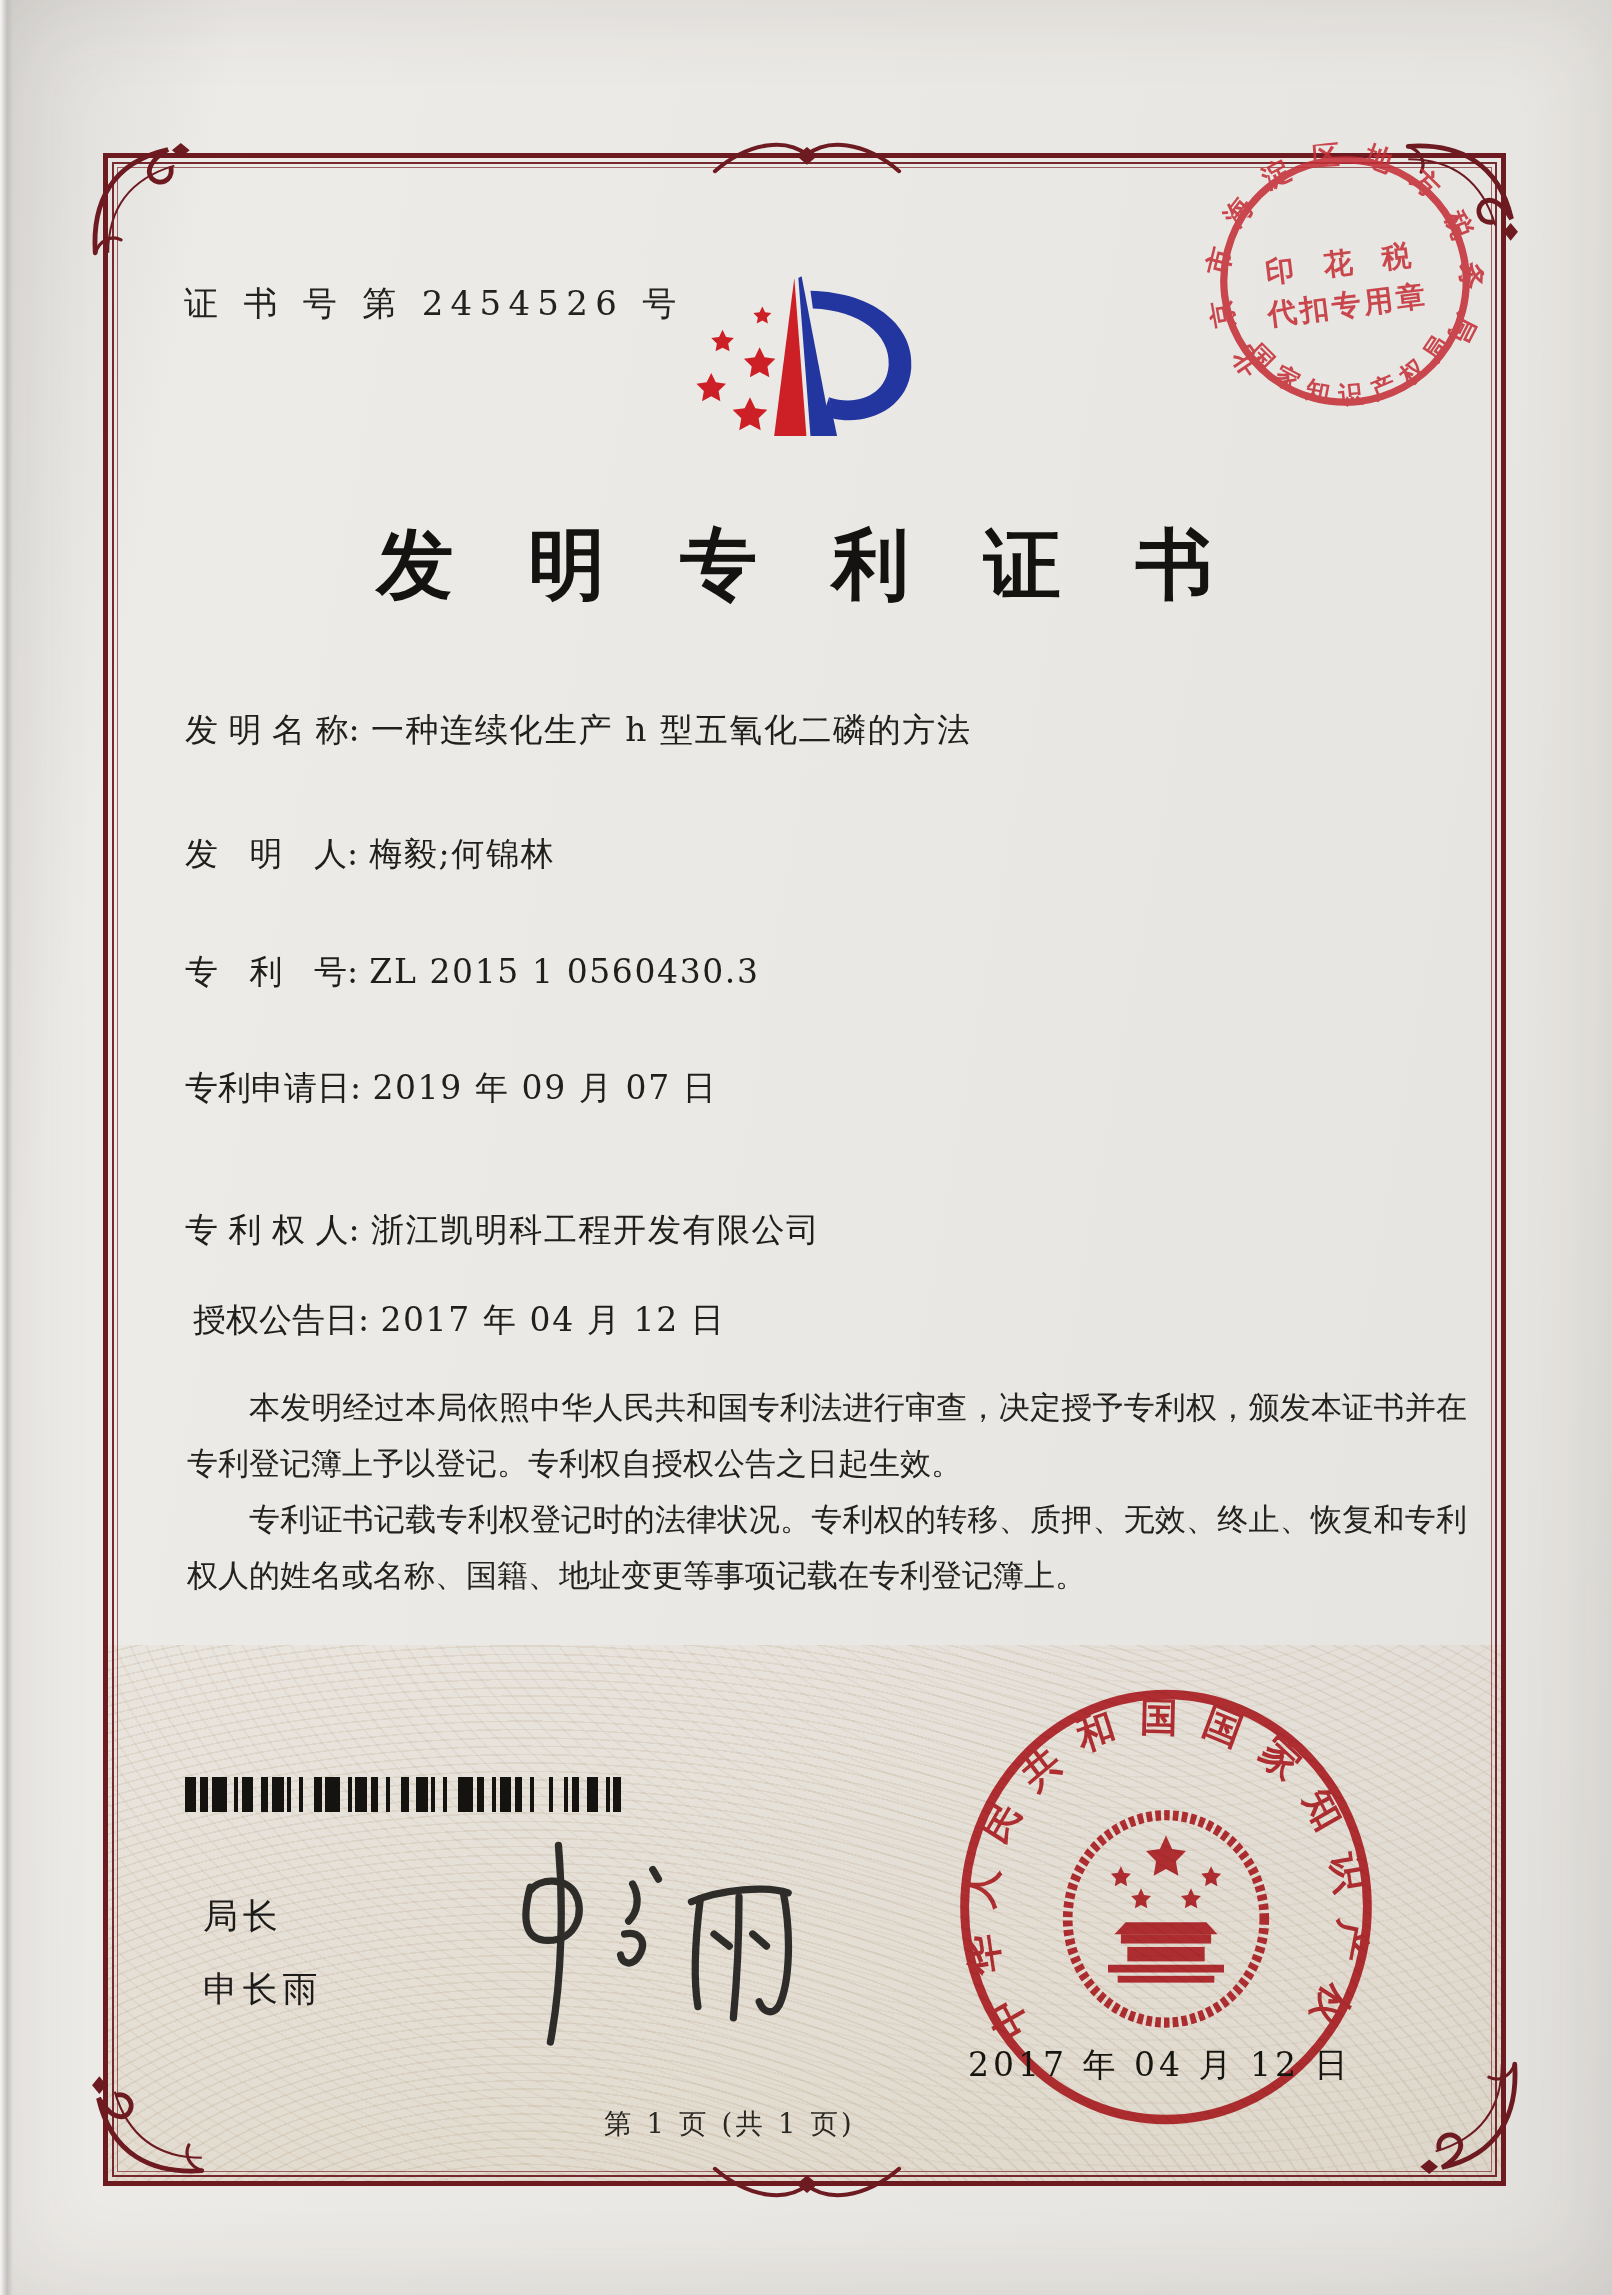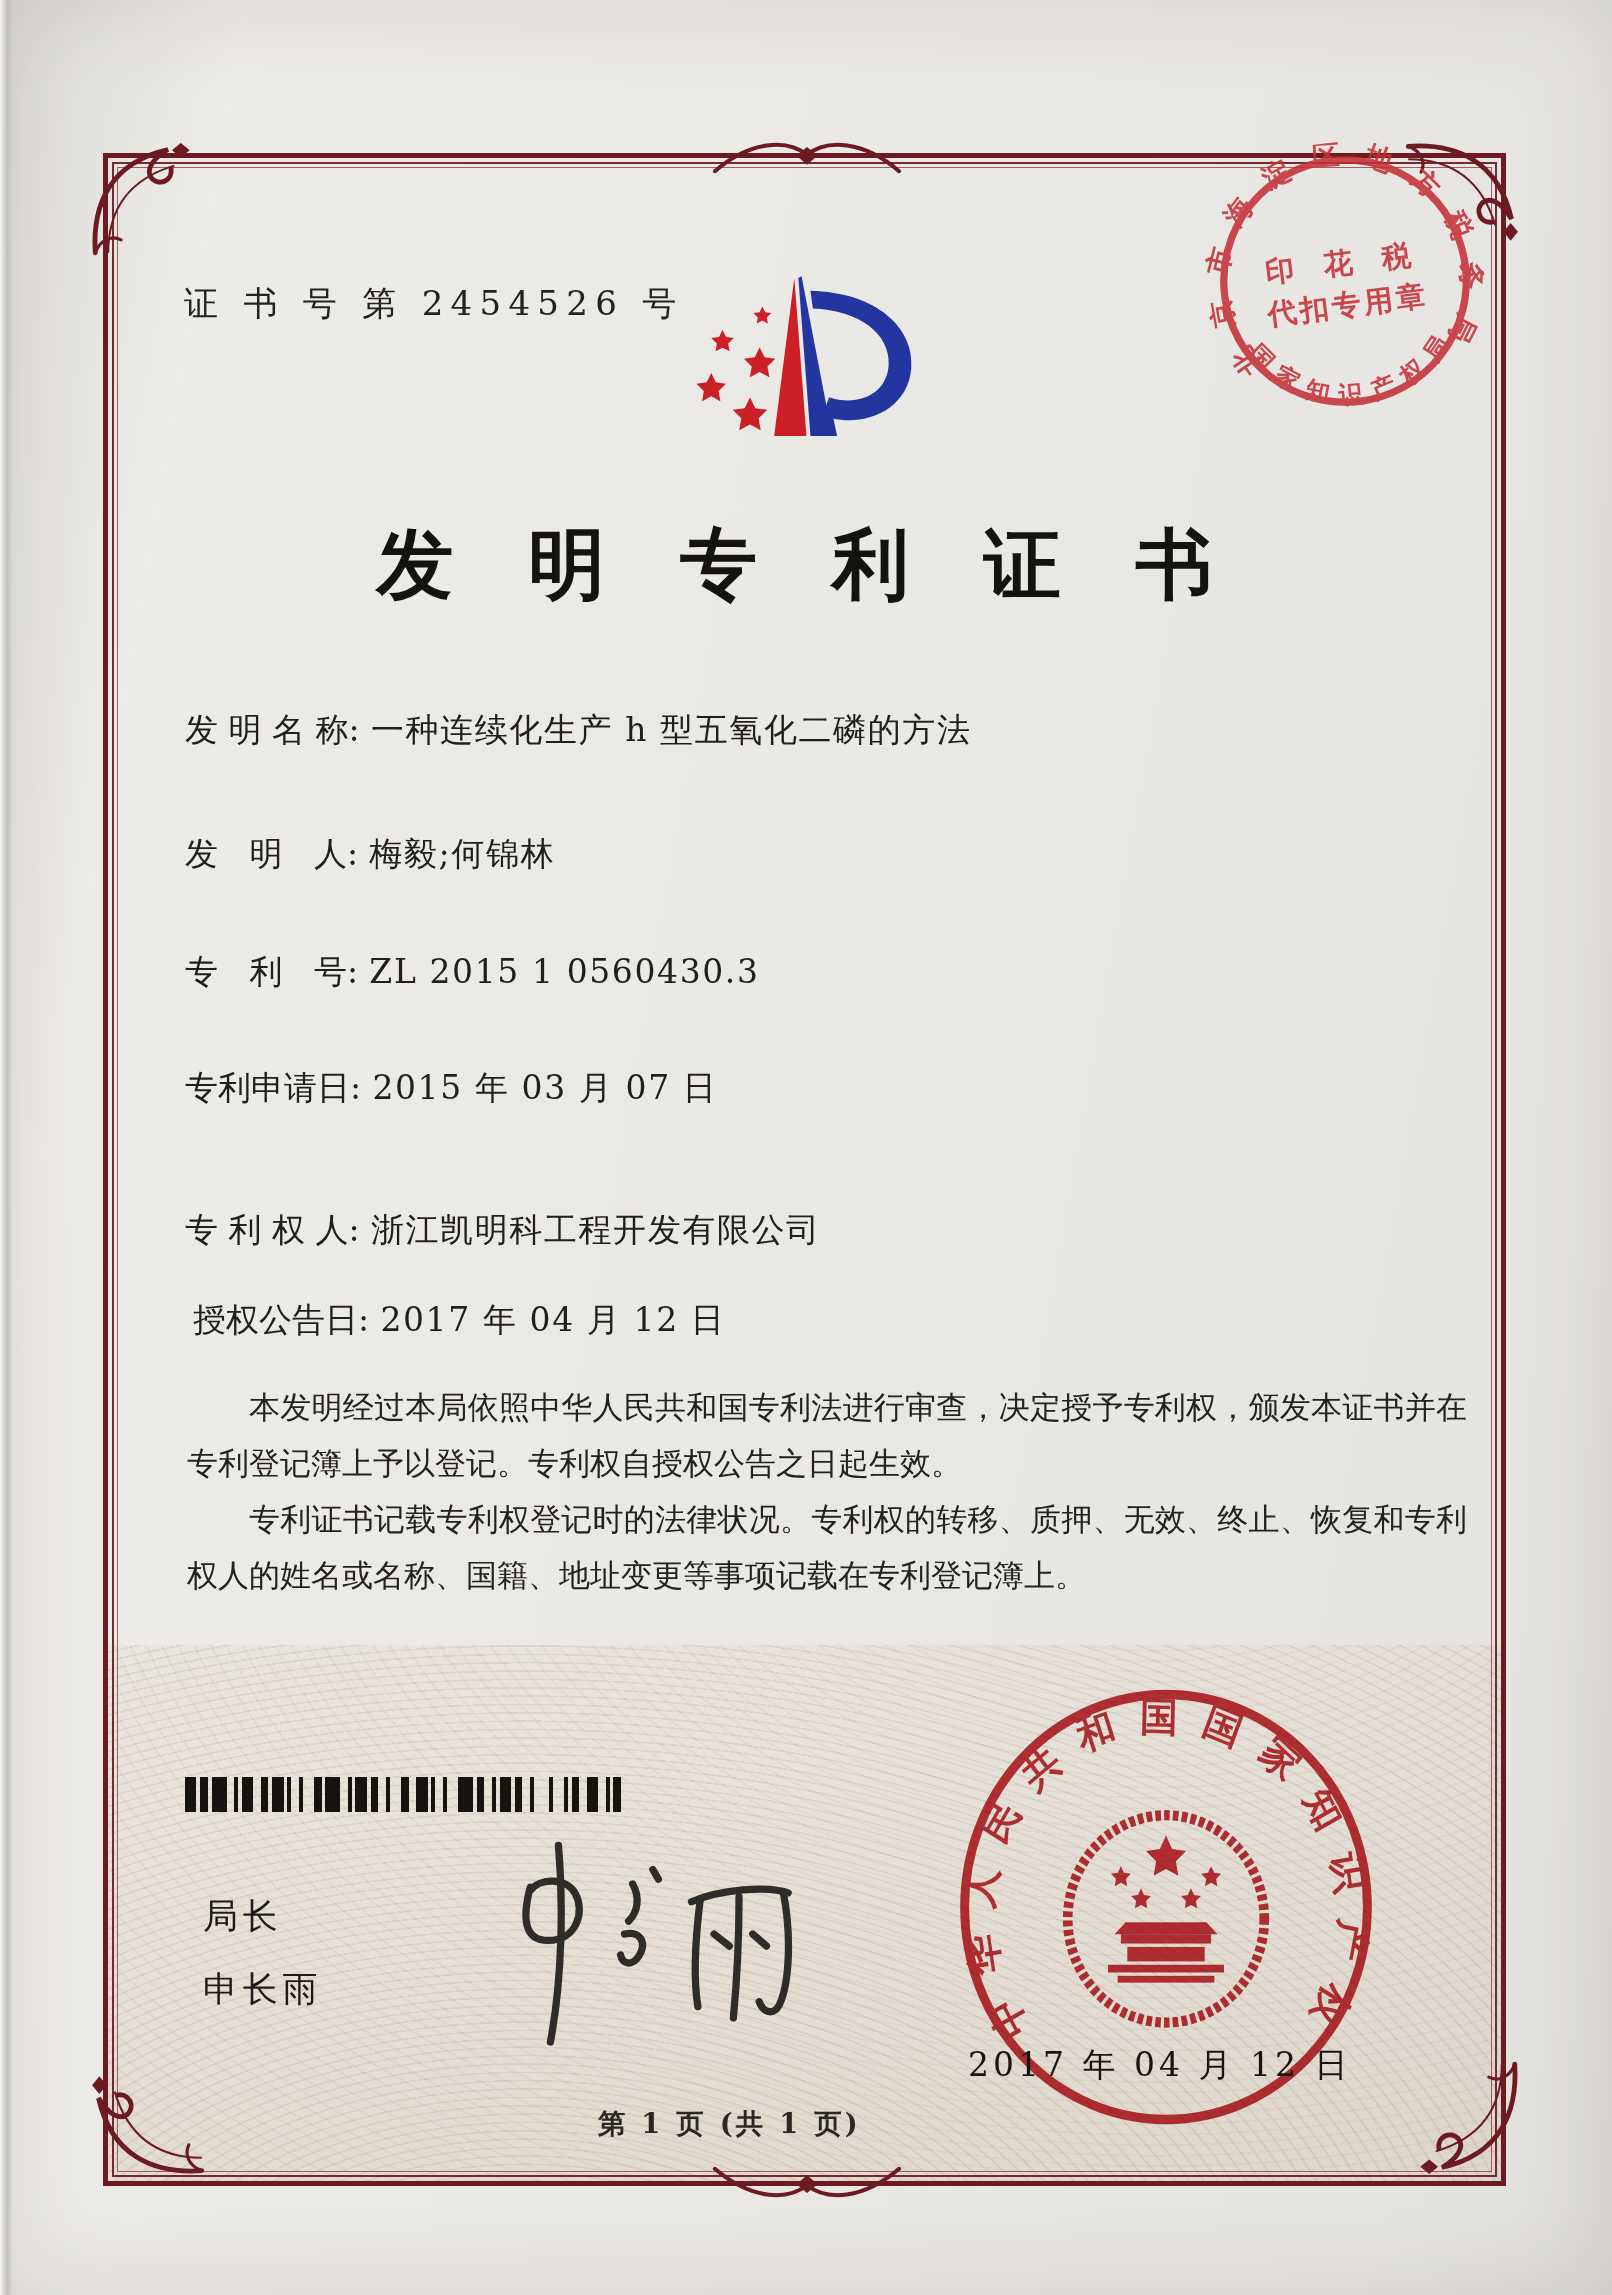--- a/index.html
+++ b/index.html
@@ -62,21 +62,21 @@
   .signature svg{width:100%;height:100%;display:block;}
 
   .main-seal{position:absolute;left:934px;top:1675px;width:464px;height:464px;}
   .main-seal svg{width:100%;height:100%;display:block;opacity:.93;mix-blend-mode:multiply;}
   .seal-date{position:absolute;left:968px;top:2043px;font-size:33px;letter-spacing:4px;color:#17150f;}
 
   .tax-stamp{position:absolute;left:1206px;top:142px;width:278px;height:278px;transform:rotate(-7deg);}
   .tax-stamp svg{width:100%;height:100%;display:block;opacity:.88;mix-blend-mode:multiply;}
 
   .footer{position:absolute;left:564px;top:2106px;width:331px;text-align:center;
-    font-size:27.4px;letter-spacing:3.2px;color:#2a2823;font-weight:bold;}
+    font-size:27.4px;letter-spacing:3.2px;color:#2a2823;}
 </style>
 </head>
 <body>
 
 <div class="page">
   <div class="page-edge"></div>
   <div class="texture"></div>
 
   <div class="frame-outer">
     <div class="frame-mid">
@@ -154,21 +154,21 @@
   <div class="field-row f0">
     <span class="field-label">发 明 名 称:</span><span class="field-value">一种连续化生产 h 型五氧化二磷的方法</span>
   </div>
   <div class="field-row f1">
     <span class="field-label">发   明   人:</span><span class="field-value">梅毅;何锦林</span>
   </div>
   <div class="field-row f2">
     <span class="field-label">专   利   号:</span><span class="field-value">ZL 2015 1 0560430.3</span>
   </div>
   <div class="field-row f3">
-    <span class="field-label">专利申请日:</span><span class="field-value">2015 年 03 月 07 日</span>
+    <span class="field-label">专利申请日:</span><span class="field-value">2019 年 09 月 07 日</span>
   </div>
   <div class="field-row f4">
     <span class="field-label">专 利 权 人:</span><span class="field-value">浙江凯明科工程开发有限公司</span>
   </div>
   <div class="field-row f5">
     <span class="field-label">授权公告日:</span><span class="field-value">2017 年 04 月 12 日</span>
   </div>
 
   <div class="body-text">
     <p>本发明经过本局依照中华人民共和国专利法进行审查，决定授予专利权，颁发本证书并在专利登记簿上予以登记。专利权自授权公告之日起生效。</p>

